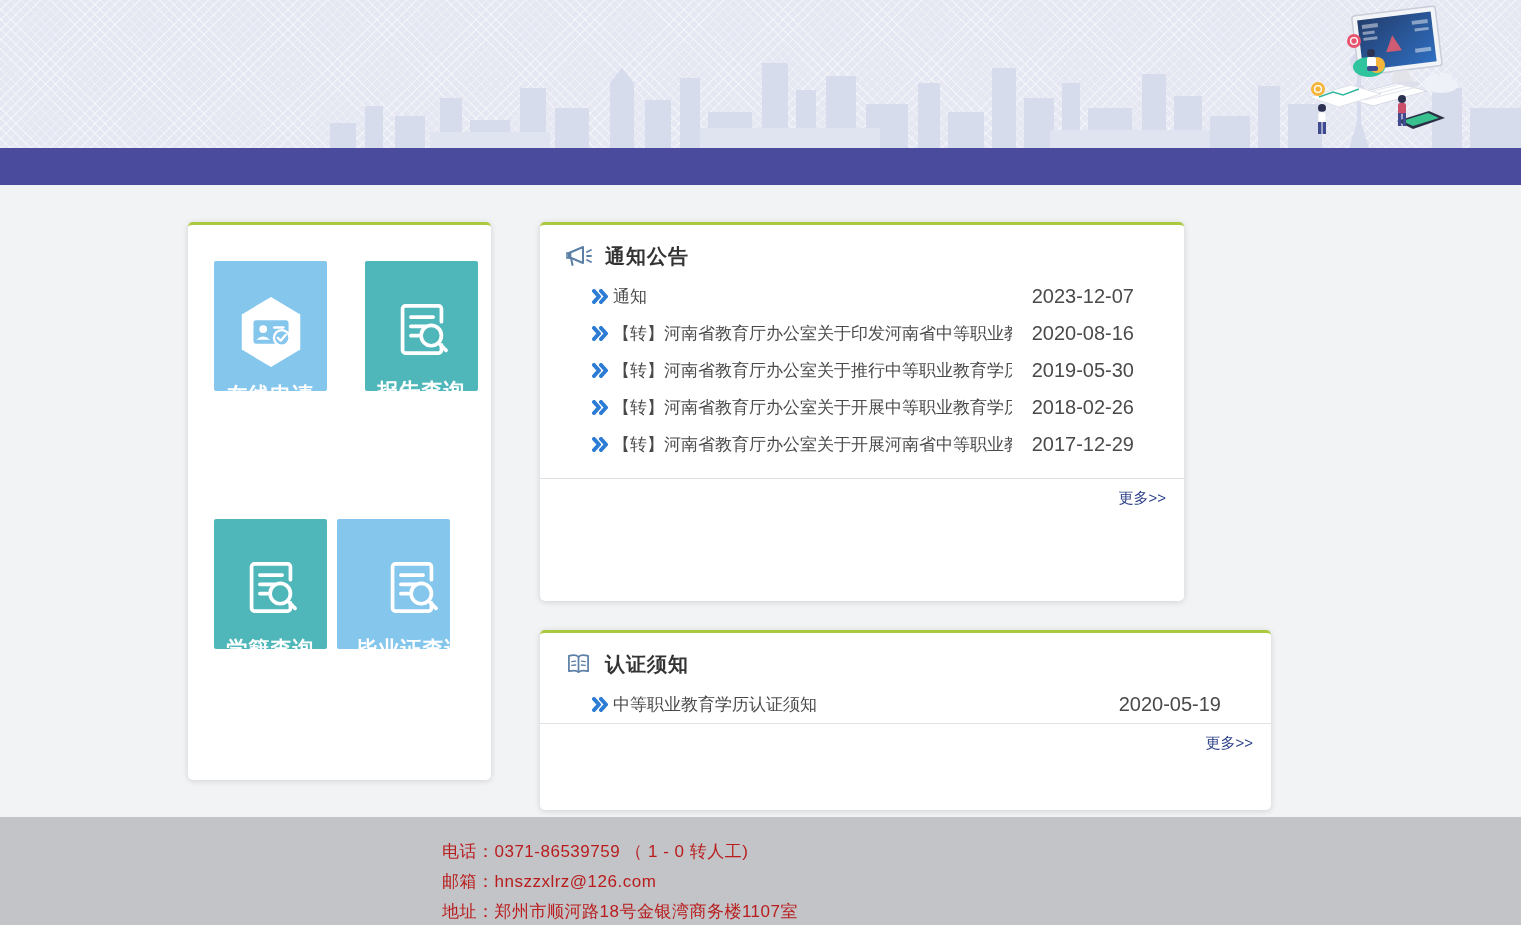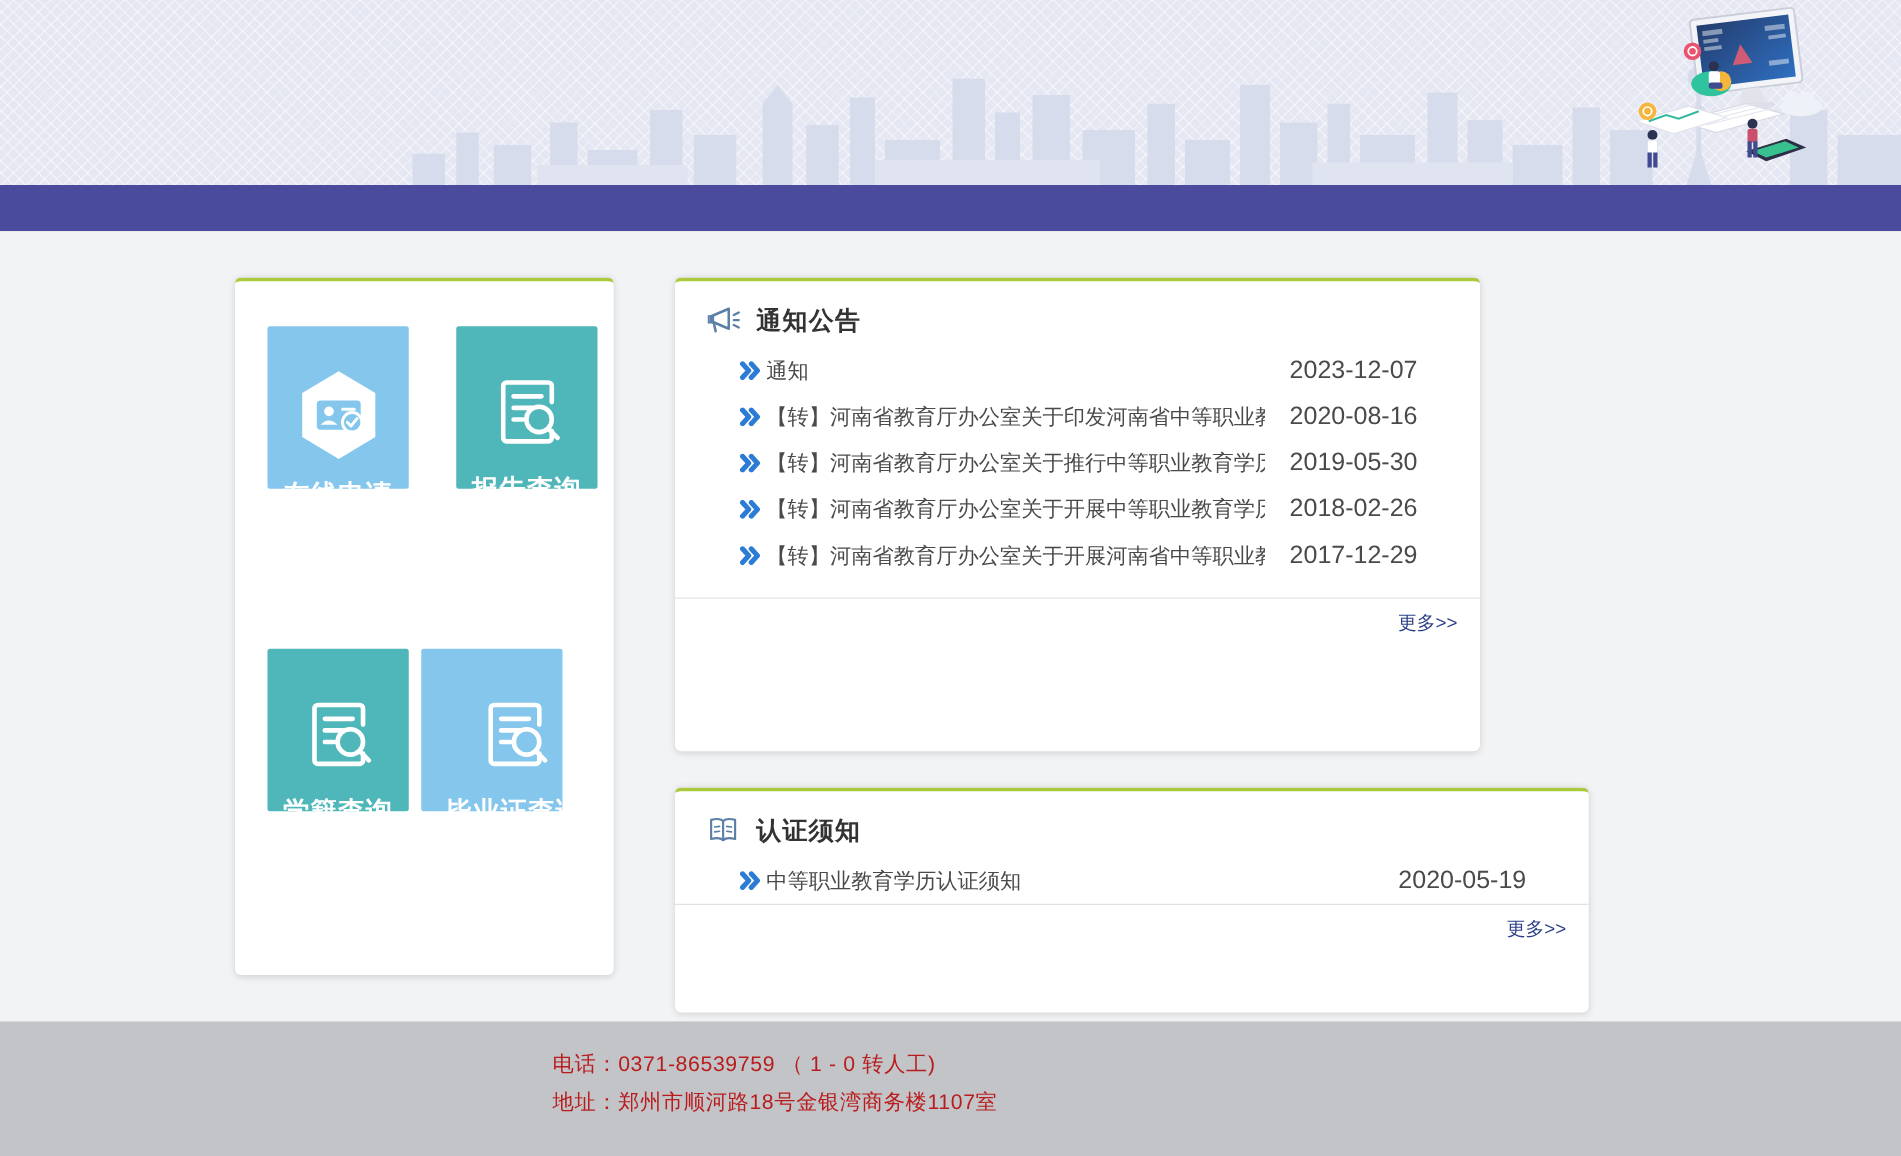--- a/index.html
+++ b/index.html
@@ -399,17 +399,20 @@
       </section>
 
     </div>
   </main>
 
   <footer class="page-footer">
     <div class="f-line">
       <span>电话：</span><span>0371-86539759 （ 1 - 0  转人工)</span>
     </div>
     <div class="f-line">
+      <span>邮箱：</span><span>hnszzxlrz@126.com</span>
+    </div>
+    <div class="f-line">
       <span>地址：</span><span>郑州市顺河路18号金银湾商务楼1107室</span>
     </div>
   </footer>
 
 </div>
 
 </body></html>

